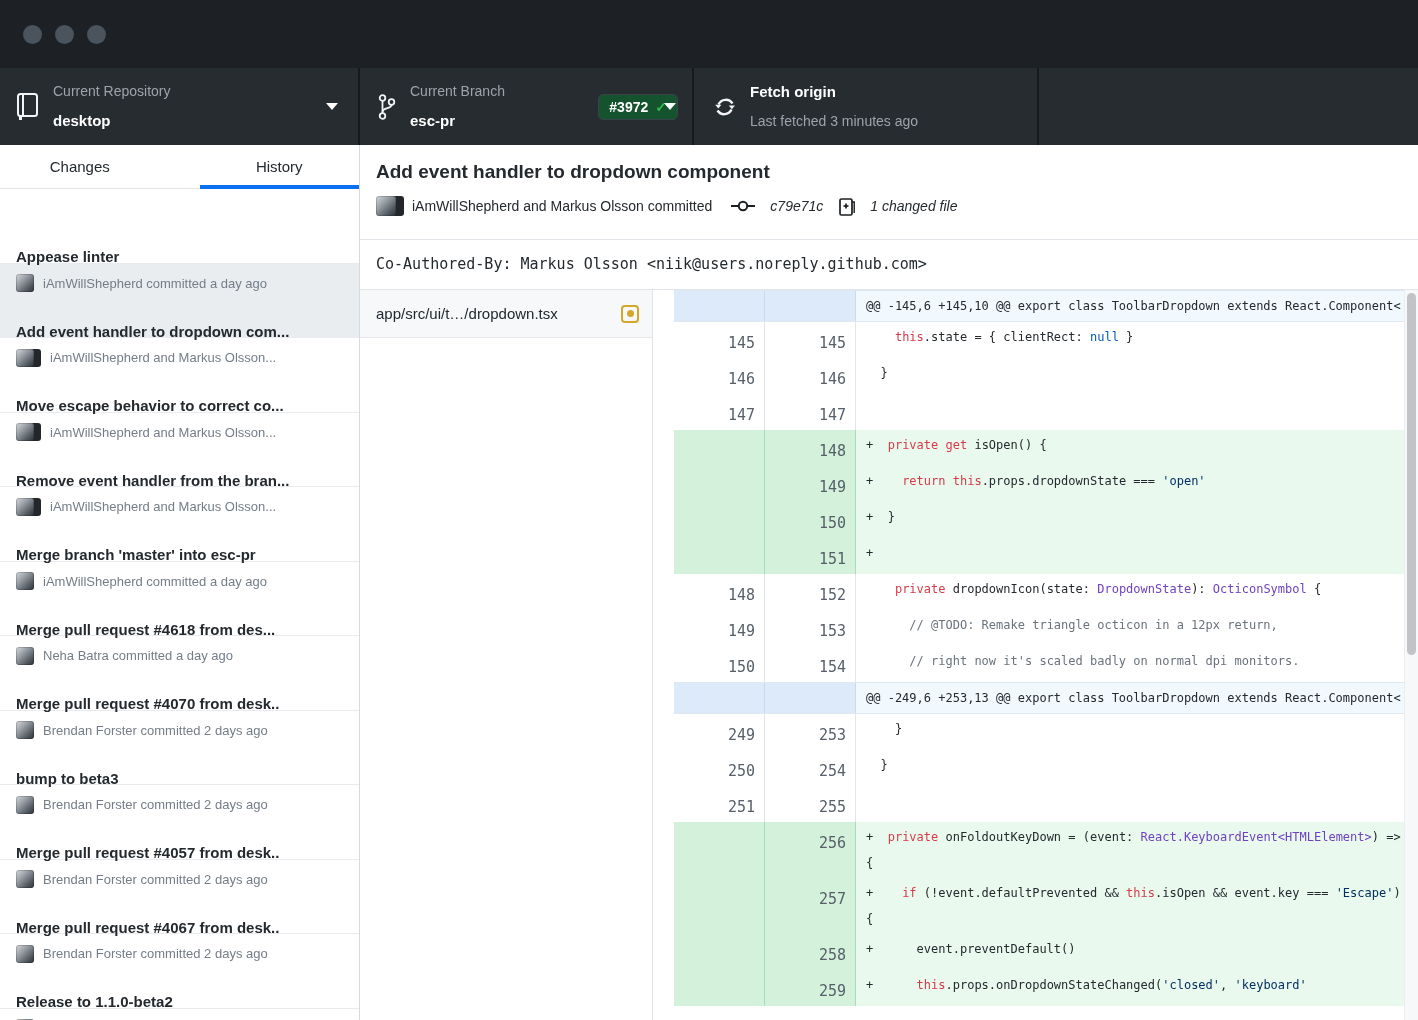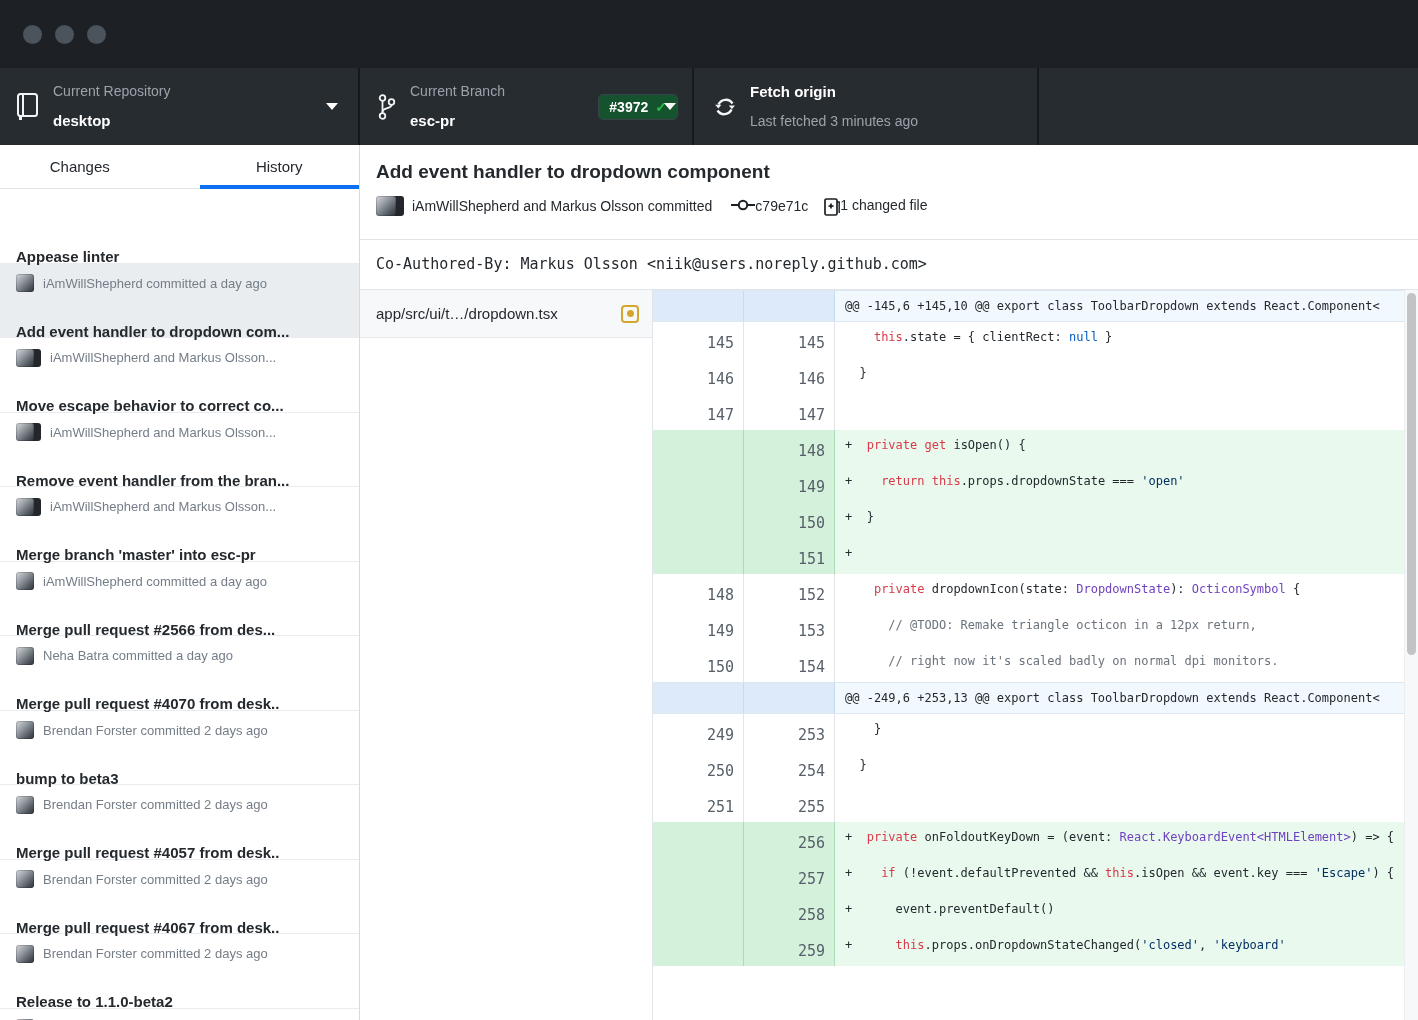--- a/index.html
+++ b/index.html
@@ -46,24 +46,24 @@
   .c-meta-text{white-space:nowrap;overflow:hidden;min-width:0;}
 
   
   .main{flex:1;display:flex;flex-direction:column;min-width:0;}
   .commit-header{padding:15px 16px 0 16px;height:95px;box-sizing:border-box;border-bottom:1px solid #e1e4e8;}
   .commit-title{font-size:19px;font-weight:bold;color:#24292e;line-height:24px;}
   .byline{margin-top:12px;display:flex;align-items:center;font-size:14px;color:#24292e;}
   .byline .avs{width:27px;height:20px;margin-right:9px;}
   .byline .av{width:20px;height:20px;}
   .byline .av.a2{left:8px;}
-  .meta-group{display:flex;gap:0;margin-left:19px;}
+  .meta-group{display:flex;align-items:center;gap:15px;margin-left:19px;font-style:italic;}
   .commit-desc{height:50px;box-sizing:border-box;padding:15px 16px;border-bottom:1px solid #e1e4e8;font-family:"DejaVu Sans Mono",monospace;font-size:15px;color:#24292e;white-space:nowrap;overflow:hidden;}
 
-  .content-row{flex:1;display:flex;min-height:0;position:relative;}
+  .content-row{flex:1;display:flex;min-height:0;position:relative;gap:21px;}
   .file-panel{width:293px;flex:none;border-right:1px solid #e1e4e8;box-sizing:border-box;background:#fff;}
   .file-row{height:48px;display:flex;align-items:center;padding:0 13px 0 16px;background:#f7f8fa;border-bottom:1px solid #e6e8eb;box-sizing:border-box;}
   .file-path{flex:1;font-size:15px;color:#24292e;white-space:nowrap;overflow:hidden;}
   .mod-icon{flex:none;width:18px;height:18px;border:2px solid #d4a72c;border-radius:4px;box-sizing:border-box;position:relative;margin-left:8px;}
   .mod-icon::after{content:"";position:absolute;left:50%;top:50%;width:7px;height:7px;margin:-3.5px 0 0 -3.5px;border-radius:50%;background:#d4a72c;}
 
   
   .diff{flex:1;min-width:0;overflow:hidden;font-family:"DejaVu Sans Mono",monospace;background:#fff;}
   .drow{display:flex;min-height:30px;}
   .gut{width:91px;flex:none;box-sizing:border-box;text-align:right;padding:8px 9px 2px 0;font-size:15px;line-height:26px;color:#57606a;border-right:1px solid #e1e4e8;background:#fff;}
@@ -204,21 +204,21 @@
         <div class="commit-row">
           <div class="c-title">Merge branch 'master' into esc-pr</div>
           <div class="c-meta">
             <span class="avs single">
               <span class="av a1"></span>
             </span>
             <span class="c-meta-text">iAmWillShepherd committed a day ago</span>
           </div>
         </div>
         <div class="commit-row">
-          <div class="c-title">Merge pull request #2566 from des...</div>
+          <div class="c-title">Merge pull request #4618 from des...</div>
           <div class="c-meta">
             <span class="avs single">
               <span class="av a1"></span>
             </span>
             <span class="c-meta-text">Neha Batra committed a day ago</span>
           </div>
         </div>
         <div class="commit-row">
           <div class="c-title">Merge pull request #4070 from desk..</div>
           <div class="c-meta">

